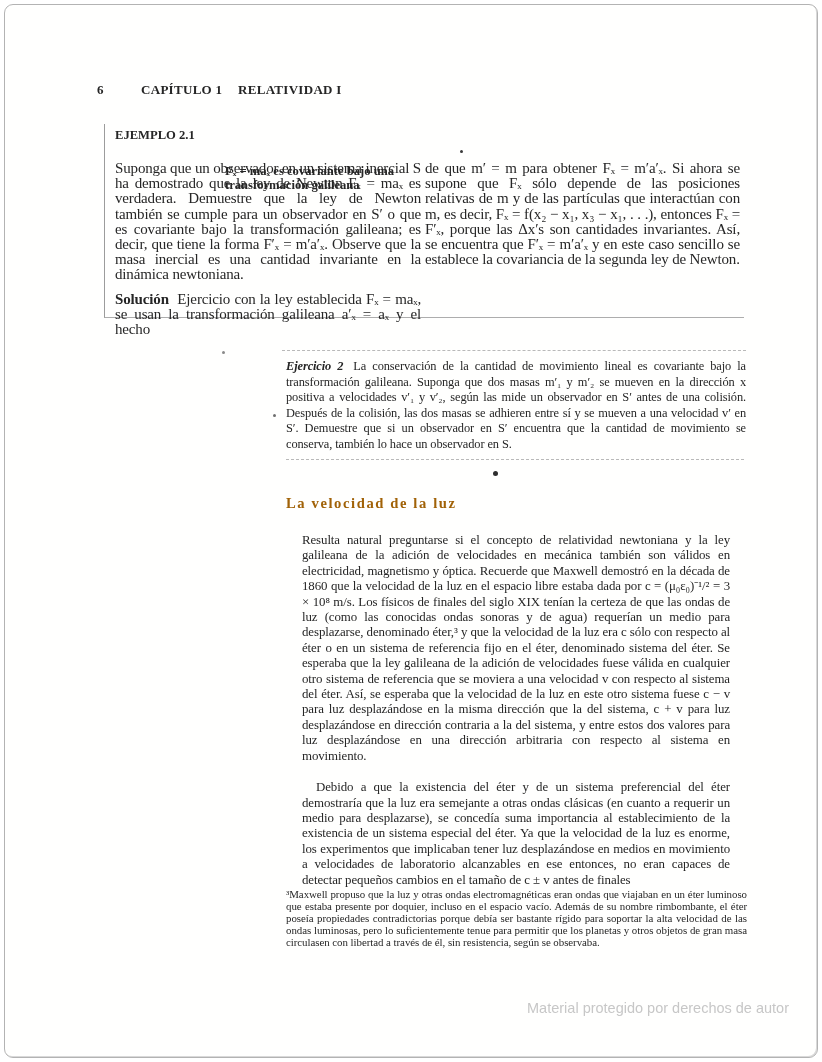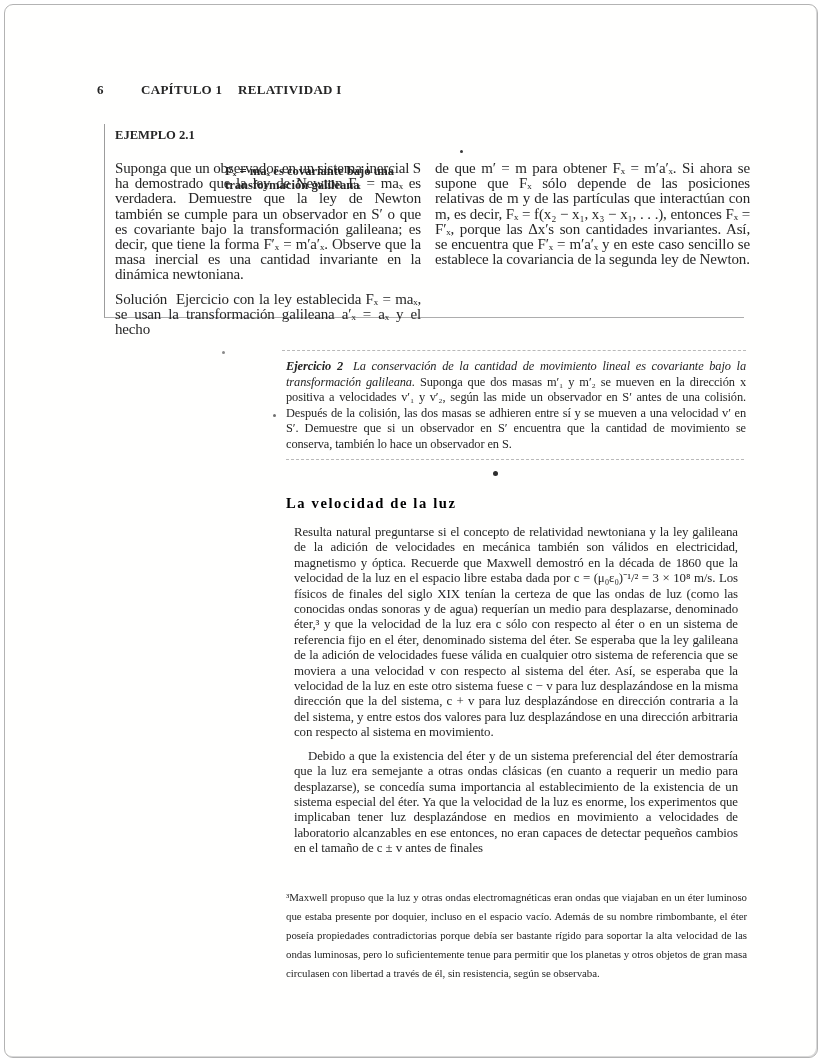--- a/index.html
+++ b/index.html
@@ -21,50 +21,50 @@
   
   .example-box{
     position:absolute;left:99px;top:119px;width:639px;height:193px;
     border-left:1px solid #9c9c9c;border-bottom:1px solid #adadad;
   }
   .example-head{position:absolute;left:10px;top:4px;font-weight:bold;font-size:12.6px;}
   .example-head .ex-label{position:absolute;left:0;top:0;white-space:nowrap;}
   .example-head .ex-title{position:absolute;left:110px;top:8px;width:252px;line-height:14px;margin-top:28px;}
   .ex-col{position:absolute;top:37px;font-size:15px;line-height:15.2px;text-align:justify;letter-spacing:-0.15px;}
   .ex-col-left{left:10px;width:306px;}
-  .ex-col-right{left:330px;width:315px;}
+  .ex-col-right{left:320px;width:315px;}
   .ex-col p{margin:0;}
   .ex-col p.sol{margin-top:9px;}
-  .bold{font-weight:normal;margin-top:23px;}
+  .bold{font-weight:bold;margin-top:23px;}
   
   .dash-rule{position:absolute;height:0;border-top:1.4px dashed #b9b9b9;}
   .rule-1{left:277px;top:345px;width:464px;}
   .rule-2{left:281px;top:454px;width:458px;}
   
   .exercise{
     position:absolute;left:281px;top:354px;width:460px;
     font-size:12.4px;line-height:15.6px;text-align:justify;letter-spacing:-0.1px;
   }
   .exercise .x-label{font-weight:bold;font-style:italic;padding-right:10px;}
-  .exercise .x-intro{font-style:italic;margin-top:24px;}
+  .exercise .x-intro{margin-top:24px;}
   
   .section-heading{
     position:absolute;left:281px;top:490px;
-    font-weight:bold;font-size:14.6px;letter-spacing:1.6px;color:#000000;
+    font-weight:bold;font-size:14.6px;letter-spacing:1.6px;color:#a16207;
   }
   .bodytext{
     position:absolute;left:281px;top:512px;width:460px;
     font-size:12.9px;line-height:15.4px;text-align:justify;letter-spacing:-0.1px;
   }
-  .bodytext p{margin:8px;}
+  .bodytext p{margin:16px;}
   .bodytext p.indent{text-indent:14px;}
   
   .footnote{
     position:absolute;left:281px;top:883px;width:461px;
-    font-size:10.9px;line-height:19px;text-align:justify;letter-spacing:-0.05px;
+    font-size:10.9px;line-height:12px;text-align:justify;letter-spacing:-0.05px;
   }
   
   .watermark{
     position:absolute;top:995px;right:28px;
     font-family:"Liberation Sans", sans-serif;font-size:14.5px;color:#c7c7c7;
   }
   
   .dot{position:absolute;background:#3a3a3a;border-radius:50%;}
   .dot-a{left:455px;top:145px;width:3px;height:3px;}
   .dot-b{left:217px;top:346px;width:3px;height:3px;background:#8a8a8a;}
@@ -106,19 +106,20 @@
 
   <div class="section-heading">La velocidad de la luz</div>
 
   <div class="bodytext">
     <p>Resulta natural preguntarse si el concepto de relatividad newtoniana y la ley galileana de la adición de velocidades en mecánica también son válidos en electricidad, magnetismo y óptica. Recuerde que Maxwell demostró en la década de 1860 que la velocidad de la luz en el espacio libre estaba dada por c = (μ₀ε₀)⁻¹/² = 3 × 10⁸ m/s. Los físicos de finales del siglo XIX tenían la certeza de que las ondas de luz (como las conocidas ondas sonoras y de agua) requerían un medio para desplazarse, denominado éter,³ y que la velocidad de la luz era c sólo con respecto al éter o en un sistema de referencia fijo en el éter, denominado sistema del éter. Se esperaba que la ley galileana de la adición de velocidades fuese válida en cualquier otro sistema de referencia que se moviera a una velocidad v con respecto al sistema del éter. Así, se esperaba que la velocidad de la luz en este otro sistema fuese c − v para luz desplazándose en la misma dirección que la del sistema, c + v para luz desplazándose en dirección contraria a la del sistema, y entre estos dos valores para luz desplazándose en una dirección arbitraria con respecto al sistema en movimiento.</p>
     <p class="indent">Debido a que la existencia del éter y de un sistema preferencial del éter demostraría que la luz era semejante a otras ondas clásicas (en cuanto a requerir un medio para desplazarse), se concedía suma importancia al establecimiento de la existencia de un sistema especial del éter. Ya que la velocidad de la luz es enorme, los experimentos que implicaban tener luz desplazándose en medios en movimiento a velocidades de laboratorio alcanzables en ese entonces, no eran capaces de detectar pequeños cambios en el tamaño de c ± v antes de finales</p>
   </div>
 
   <div class="footnote">³Maxwell propuso que la luz y otras ondas electromagnéticas eran ondas que viajaban en un éter luminoso que estaba presente por doquier, incluso en el espacio vacío. Además de su nombre rimbombante, el éter poseía propiedades contradictorias porque debía ser bastante rígido para soportar la alta velocidad de las ondas luminosas, pero lo suficientemente tenue para permitir que los planetas y otros objetos de gran masa circulasen con libertad a través de él, sin resistencia, según se observaba.</div>
 
+  <div class="watermark">Material protegido por derechos de autor</div>
 
   <div class="dot dot-a"></div>
   <div class="dot dot-b"></div>
   <div class="dot dot-c"></div>
   <div class="dot dot-d"></div>
 
 </div>
 
 </body></html>

